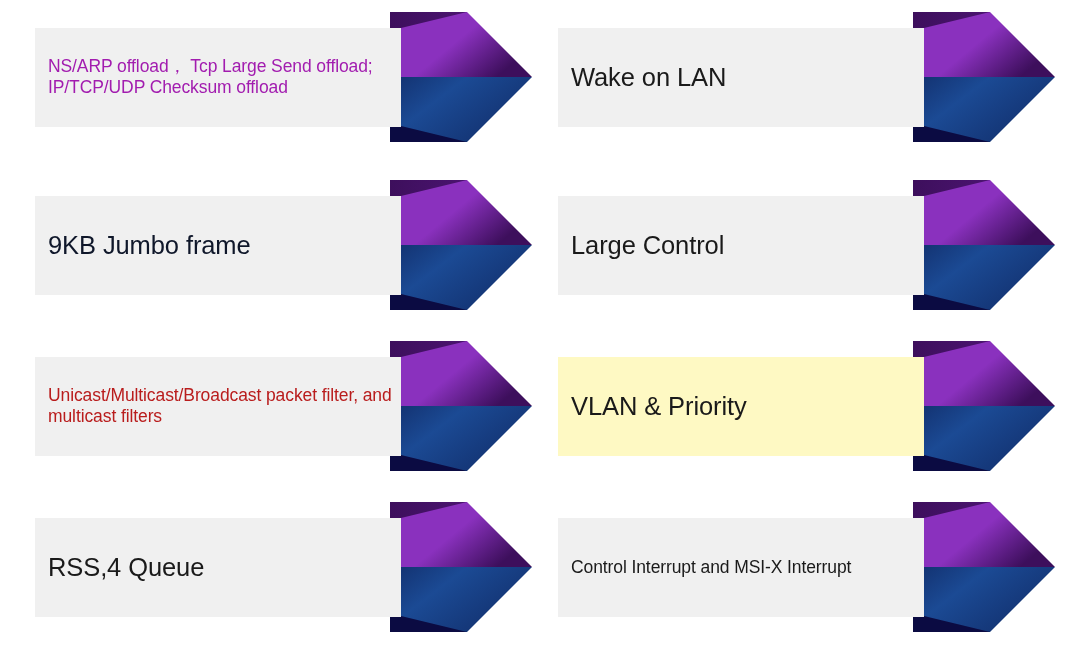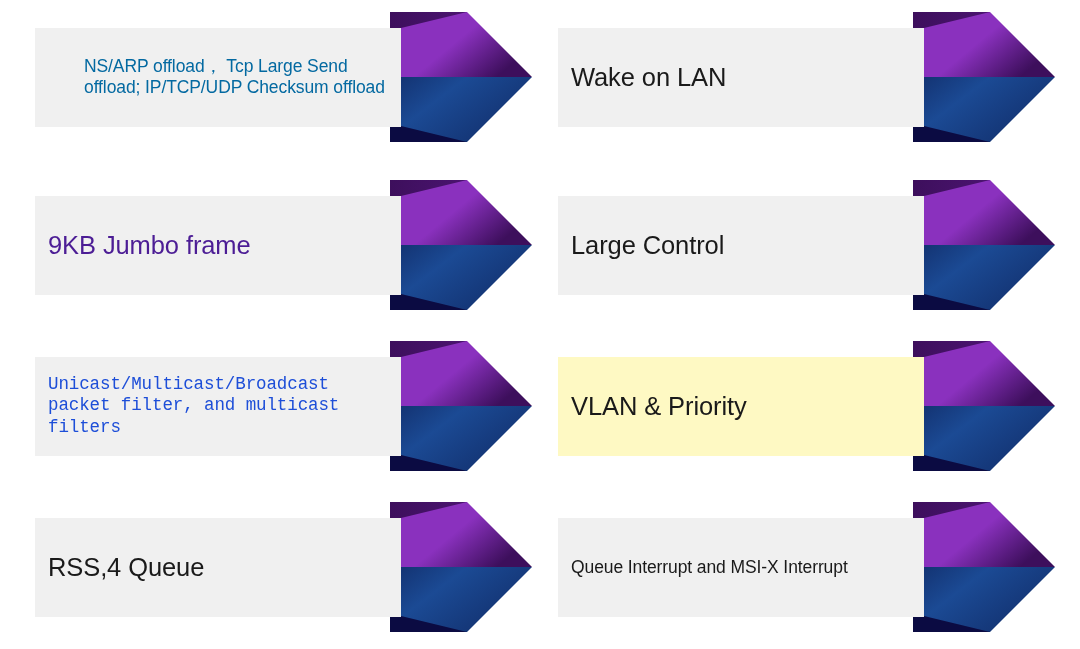--- a/index.html
+++ b/index.html
@@ -99,21 +99,21 @@
 
       <path class="p-upper" d="M 355 10 L 432 10 L 497 75 L 355 75 Z" fill="url(#gu0)"></path>
 
       <path class="p-fold-top" d="M 355 10 L 432 10 L 366 26 L 355 26 Z" fill="url(#gft0)"></path>
 
       <path class="p-lower" d="M 355 75 L 497 75 L 432 140 L 355 140 Z" fill="url(#gl0)"></path>
 
       <path class="p-fold-bot" d="M 355 124 L 366 124 L 432 140 L 355 140 Z" fill="url(#gfb0)"></path>
     </svg>
     <div class="plate" style="background: rgb(240, 240, 240);">
-      <div class="plate-text" style="color: #0369a1; margin-left: 36px;">NS/ARP offload， Tcp Large Send offload; IP/TCP/UDP Checksum offload</div>
+      <div class="plate-text" style="color: #a21caf;">NS/ARP offload， Tcp Large Send offload; IP/TCP/UDP Checksum offload</div>
     </div>
   </div>
     <div class="banner col-r row-1 size-lg">
     <svg class="banner-svg" viewBox="0 0 519 150" preserveAspectRatio="none">
       <defs>
           <linearGradient id="gu1" x1="0" y1="0" x2="1" y2="0.55">
             <stop offset="0%" stop-color="#8A31BE"></stop>
             <stop offset="55%" stop-color="#8A31BE"></stop>
             <stop offset="100%" stop-color="#3D0F5C"></stop>
           </linearGradient>
@@ -169,21 +169,21 @@
 
       <path class="p-upper" d="M 355 10 L 432 10 L 497 75 L 355 75 Z" fill="url(#gu2)"></path>
 
       <path class="p-fold-top" d="M 355 10 L 432 10 L 366 26 L 355 26 Z" fill="url(#gft2)"></path>
 
       <path class="p-lower" d="M 355 75 L 497 75 L 432 140 L 355 140 Z" fill="url(#gl2)"></path>
 
       <path class="p-fold-bot" d="M 355 124 L 366 124 L 432 140 L 355 140 Z" fill="url(#gfb2)"></path>
     </svg>
     <div class="plate" style="background: rgb(240, 240, 240);">
-      <div class="plate-text" style="color: #4c1d95;">9KB Jumbo frame</div>
+      <div class="plate-text" style="color: #0f172a;">9KB Jumbo frame</div>
     </div>
   </div>
     <div class="banner col-r row-2 size-lg">
     <svg class="banner-svg" viewBox="0 0 519 150" preserveAspectRatio="none">
       <defs>
           <linearGradient id="gu3" x1="0" y1="0" x2="1" y2="0.55">
             <stop offset="0%" stop-color="#8A31BE"></stop>
             <stop offset="55%" stop-color="#8A31BE"></stop>
             <stop offset="100%" stop-color="#3D0F5C"></stop>
           </linearGradient>
@@ -239,21 +239,21 @@
 
       <path class="p-upper" d="M 355 10 L 432 10 L 497 75 L 355 75 Z" fill="url(#gu4)"></path>
 
       <path class="p-fold-top" d="M 355 10 L 432 10 L 366 26 L 355 26 Z" fill="url(#gft4)"></path>
 
       <path class="p-lower" d="M 355 75 L 497 75 L 432 140 L 355 140 Z" fill="url(#gl4)"></path>
 
       <path class="p-fold-bot" d="M 355 124 L 366 124 L 432 140 L 355 140 Z" fill="url(#gfb4)"></path>
     </svg>
     <div class="plate" style="background: rgb(240, 240, 240);">
-      <div class="plate-text" style="color: #1d4ed8; font-family: Liberation Mono, monospace;">Unicast/Multicast/Broadcast packet filter, and multicast filters</div>
+      <div class="plate-text" style="color: #b91c1c;">Unicast/Multicast/Broadcast packet filter, and multicast filters</div>
     </div>
   </div>
     <div class="banner col-r row-3 size-lg">
     <svg class="banner-svg" viewBox="0 0 519 150" preserveAspectRatio="none">
       <defs>
           <linearGradient id="gu5" x1="0" y1="0" x2="1" y2="0.55">
             <stop offset="0%" stop-color="#8A31BE"></stop>
             <stop offset="55%" stop-color="#8A31BE"></stop>
             <stop offset="100%" stop-color="#3D0F5C"></stop>
           </linearGradient>
@@ -344,16 +344,16 @@
 
       <path class="p-upper" d="M 355 10 L 432 10 L 497 75 L 355 75 Z" fill="url(#gu7)"></path>
 
       <path class="p-fold-top" d="M 355 10 L 432 10 L 366 26 L 355 26 Z" fill="url(#gft7)"></path>
 
       <path class="p-lower" d="M 355 75 L 497 75 L 432 140 L 355 140 Z" fill="url(#gl7)"></path>
 
       <path class="p-fold-bot" d="M 355 124 L 366 124 L 432 140 L 355 140 Z" fill="url(#gfb7)"></path>
     </svg>
     <div class="plate" style="background: rgb(240, 240, 240);">
-      <div class="plate-text" style="color: rgb(26, 26, 26);">Queue Interrupt and MSI-X Interrupt</div>
+      <div class="plate-text" style="color: rgb(26, 26, 26);">Control Interrupt and MSI-X Interrupt</div>
     </div>
   </div>
   </div>
 
 </body></html>

